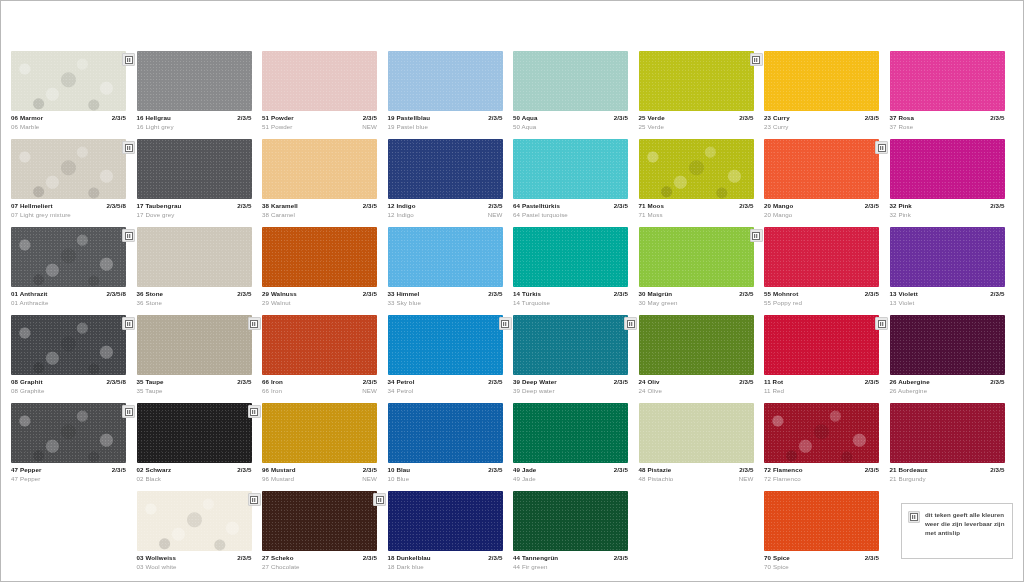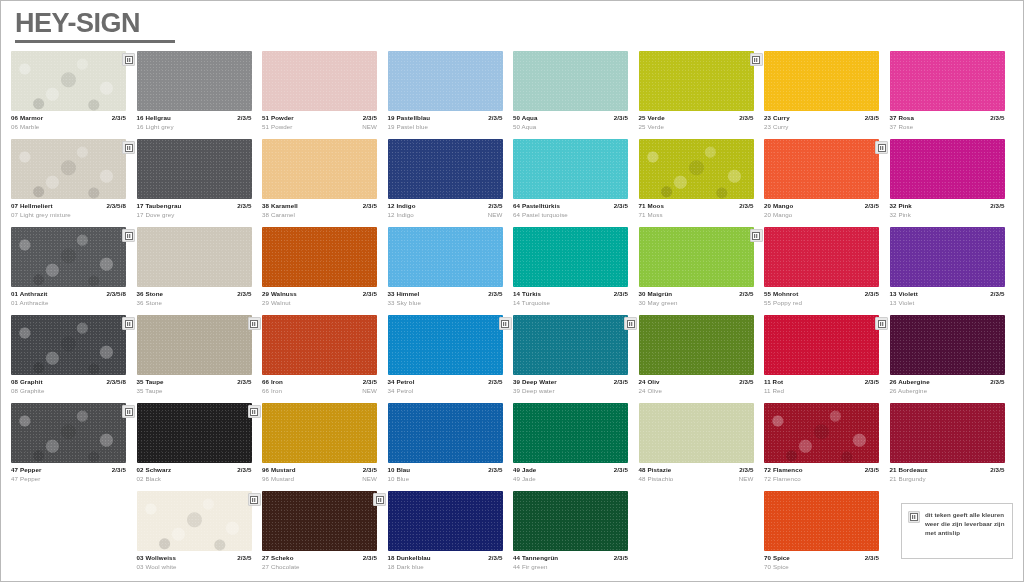--- a/index.html
+++ b/index.html
@@ -161,23 +161,20 @@
     font-weight: bold;
     color: #4a4a4a;
     letter-spacing: .05px;
   }
 </style>
 </head>
 <body>
 
 <div id="page">
 
-  <div id="brand-header">
-    <div id="brand-title">HEY-SIGN</div>
-  </div>
 
   <div id="swatch-grid">
       <div class="swatch-cell">
         <div class="swatch-chip mottled" title="06 Marmor" style="background: rgb(223, 224, 212);">
           <span class="antislip-badge">
             <svg width="8" height="8" viewBox="0 0 8 8" aria-hidden="true">
               <rect x="0.5" y="0.5" width="7" height="7" fill="#ffffff" stroke="#6d6d6d" stroke-width="1"></rect>
               <rect x="2" y="2" width="1.2" height="4" fill="#6d6d6d"></rect>
               <rect x="4.1" y="2" width="1.2" height="4" fill="#6d6d6d"></rect>
             </svg>

